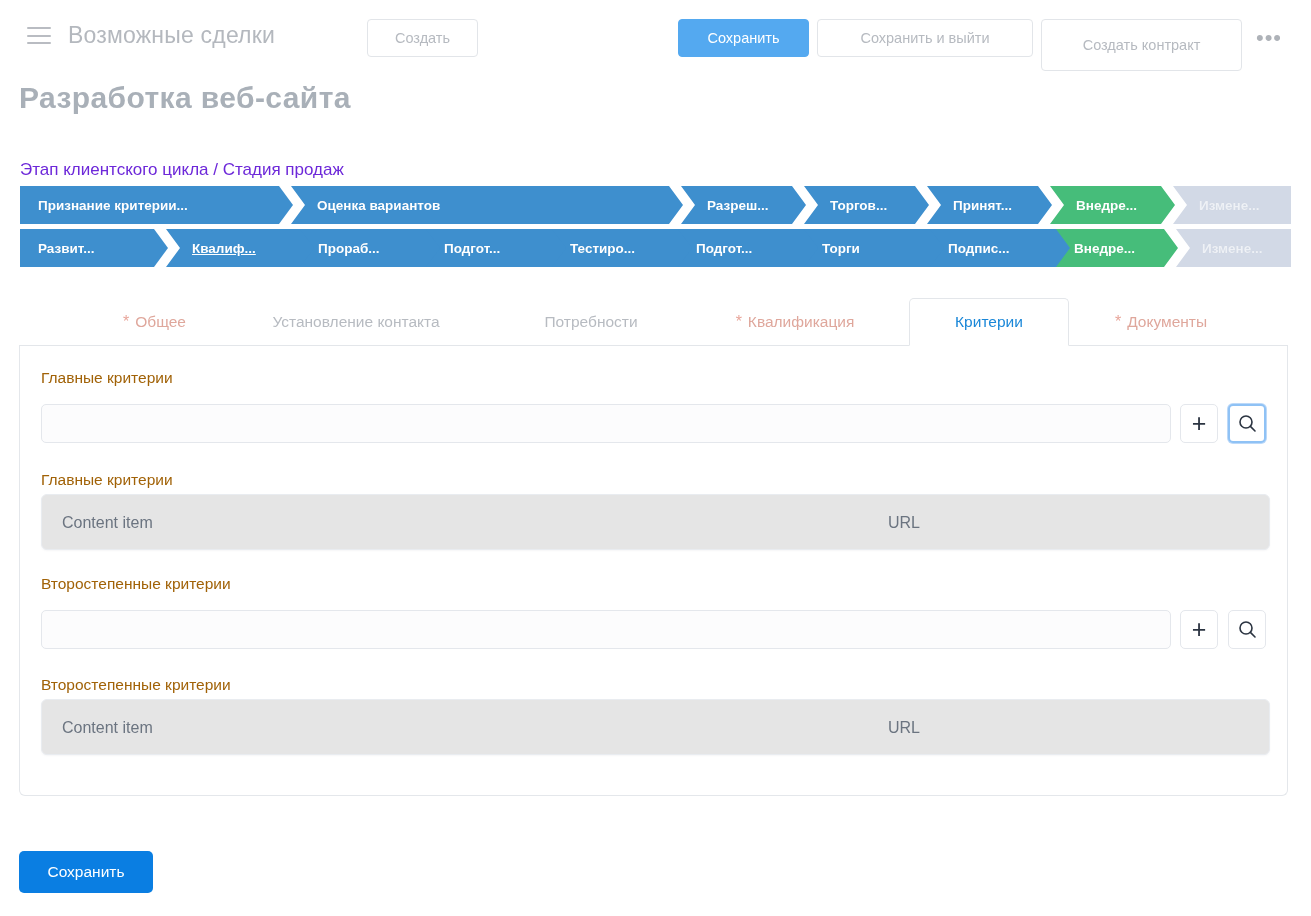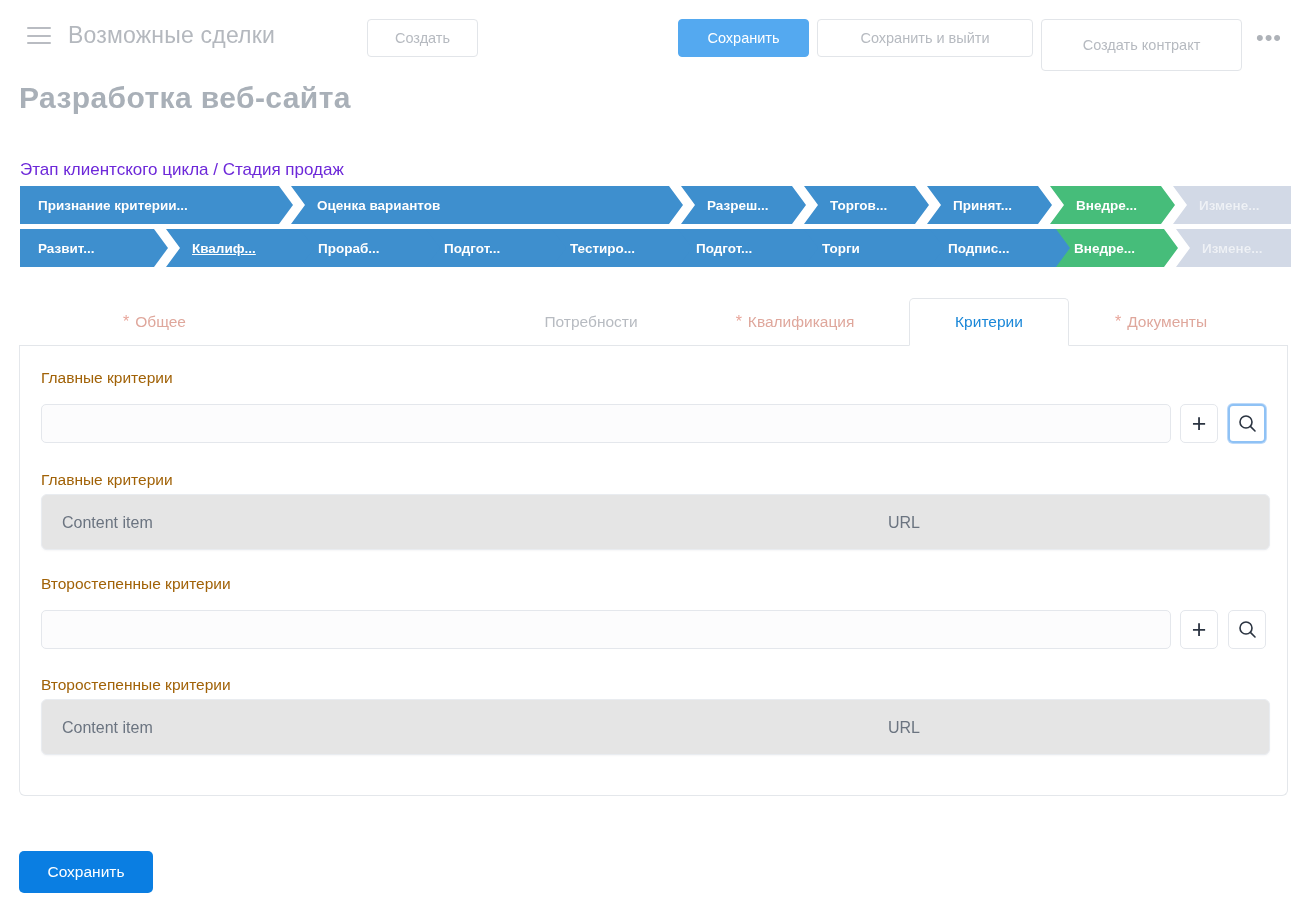--- a/index.html
+++ b/index.html
@@ -225,20 +225,23 @@
         <span class="lbl" style="padding-left: 26px;">Измене...</span>
       </div>
     </div>
 </div>
 
 <div class="tabs" id="tabs">
     <div class="tab req" style="left: 77px; width: 117px;">
       <span class="ast">*</span>
       <span>Общее</span>
     </div>
+    <div class="tab" style="left: 218px; width: 238px;">
+      <span>Установление контакта</span>
+    </div>
     <div class="tab" style="left: 503px; width: 138px;">
       <span>Потребности</span>
     </div>
     <div class="tab req" style="left: 688px; width: 176px;">
       <span class="ast">*</span>
       <span>Квалификация</span>
     </div>
     <div class="tab active" style="left: 890px; width: 160px;">
       <span>Критерии</span>
     </div>

